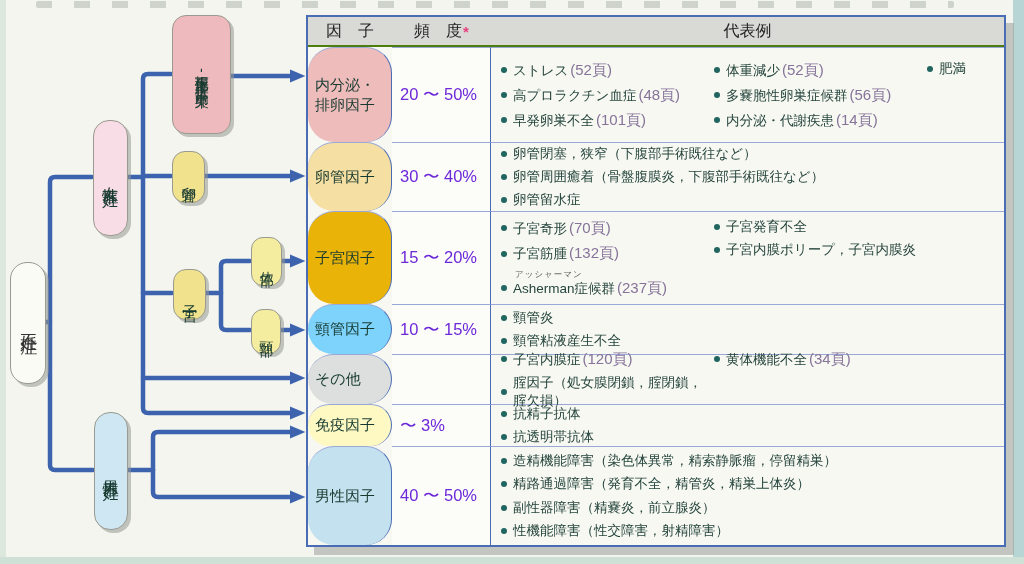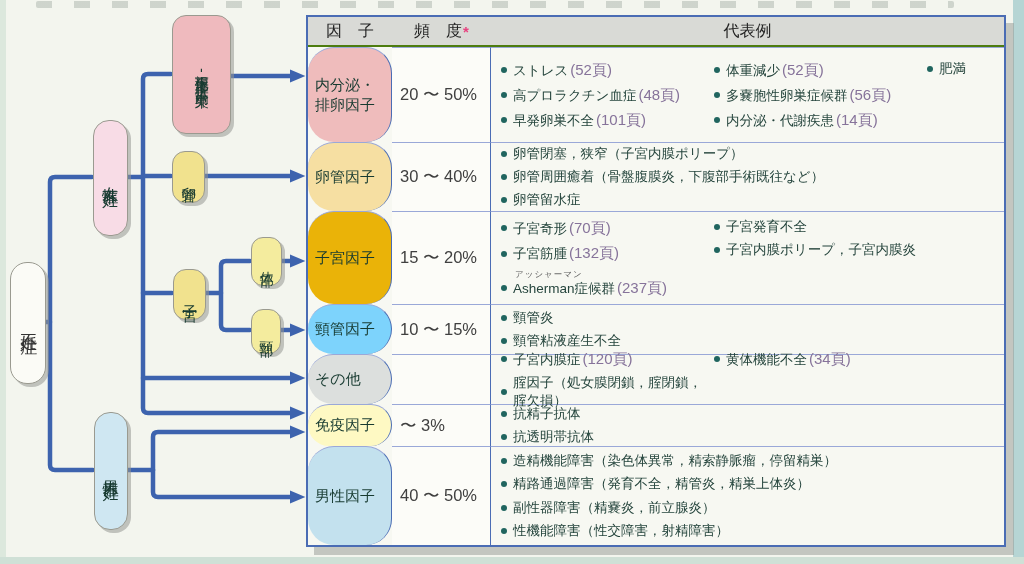--- a/index.html
+++ b/index.html
@@ -33,21 +33,21 @@
   .ftable{position:absolute;left:306px;top:15px;width:696px;
     border:2px solid #4a6cb4;background:#f7f8f2;
     box-shadow:8px 8px 0 rgba(148,152,146,.5);
     display:grid;grid-template-columns:84px 99px 1fr;
     grid-template-rows:30px 95px 69px 93px 50px 50px 42px 99px;}
   .cell{border-top:1px solid #9aa8d8;display:flex;align-items:center;box-sizing:border-box;}
   .hcell{border-top:none;background:#d9dad6;border-bottom:2px solid #4d7c0f;
     justify-content:center;font-size:16px;color:#222;}
   .c-factor{border-right:1.5px solid #4a6cb4;padding-left:7px;font-size:15px;
     color:#173a30;white-space:pre-line;line-height:1.35;border-radius:26px;}
-  .c-freq{border-right:1.5px solid #4a6cb4;padding-left:8px;font-size:16.5px;color:#404040;background:#fcfcf8;}
+  .c-freq{border-right:1.5px solid #4a6cb4;padding-left:8px;font-size:16.5px;color:#6d28d9;background:#fcfcf8;}
   .c-ex{padding:4px 4px 4px 10px;}
   .excols{display:grid;align-items:start;width:100%;}
   .excol{display:flex;flex-direction:column;gap:5px;}
   .item{position:relative;display:flex;align-items:baseline;font-size:13.5px;color:#24443c;line-height:1.35;}
   .item.has-ruby{margin-top:9px;}
   .dot{width:6px;height:6px;border-radius:50%;background:#20655f;flex:0 0 6px;margin-right:6px;align-self:center;}
   .pref{font-size:15px;color:#86739a;margin-left:2px;white-space:nowrap;text-align:center;}
   .ruby{position:absolute;top:-9px;left:14px;font-size:8.5px;color:#5a5a5a;letter-spacing:1px;white-space:nowrap;}
   .astk{color:#e8417f;font-weight:bold;font-size:15px;margin-left:1px;}
 </style>
@@ -173,21 +173,21 @@
           </div>
         </div>
       </div>
       <div class="cell c-factor" style="background: rgb(246, 223, 162);">卵管因子</div>
       <div class="cell c-freq">30 〜 40%</div>
       <div class="cell c-ex">
         <div class="excols" style="grid-template-columns: 1fr;">
           <div class="excol">
             <div class="item">
               <div class="dot"></div>
-              <div class="itxt">卵管閉塞，狭窄（子宮内膜ポリープ）</div>
+              <div class="itxt">卵管閉塞，狭窄（下腹部手術既往など）</div>
             </div>
             <div class="item">
               <div class="dot"></div>
               <div class="itxt">卵管周囲癒着（骨盤腹膜炎，下腹部手術既往など）</div>
             </div>
             <div class="item">
               <div class="dot"></div>
               <div class="itxt">卵管留水症</div>
             </div>
           </div>

